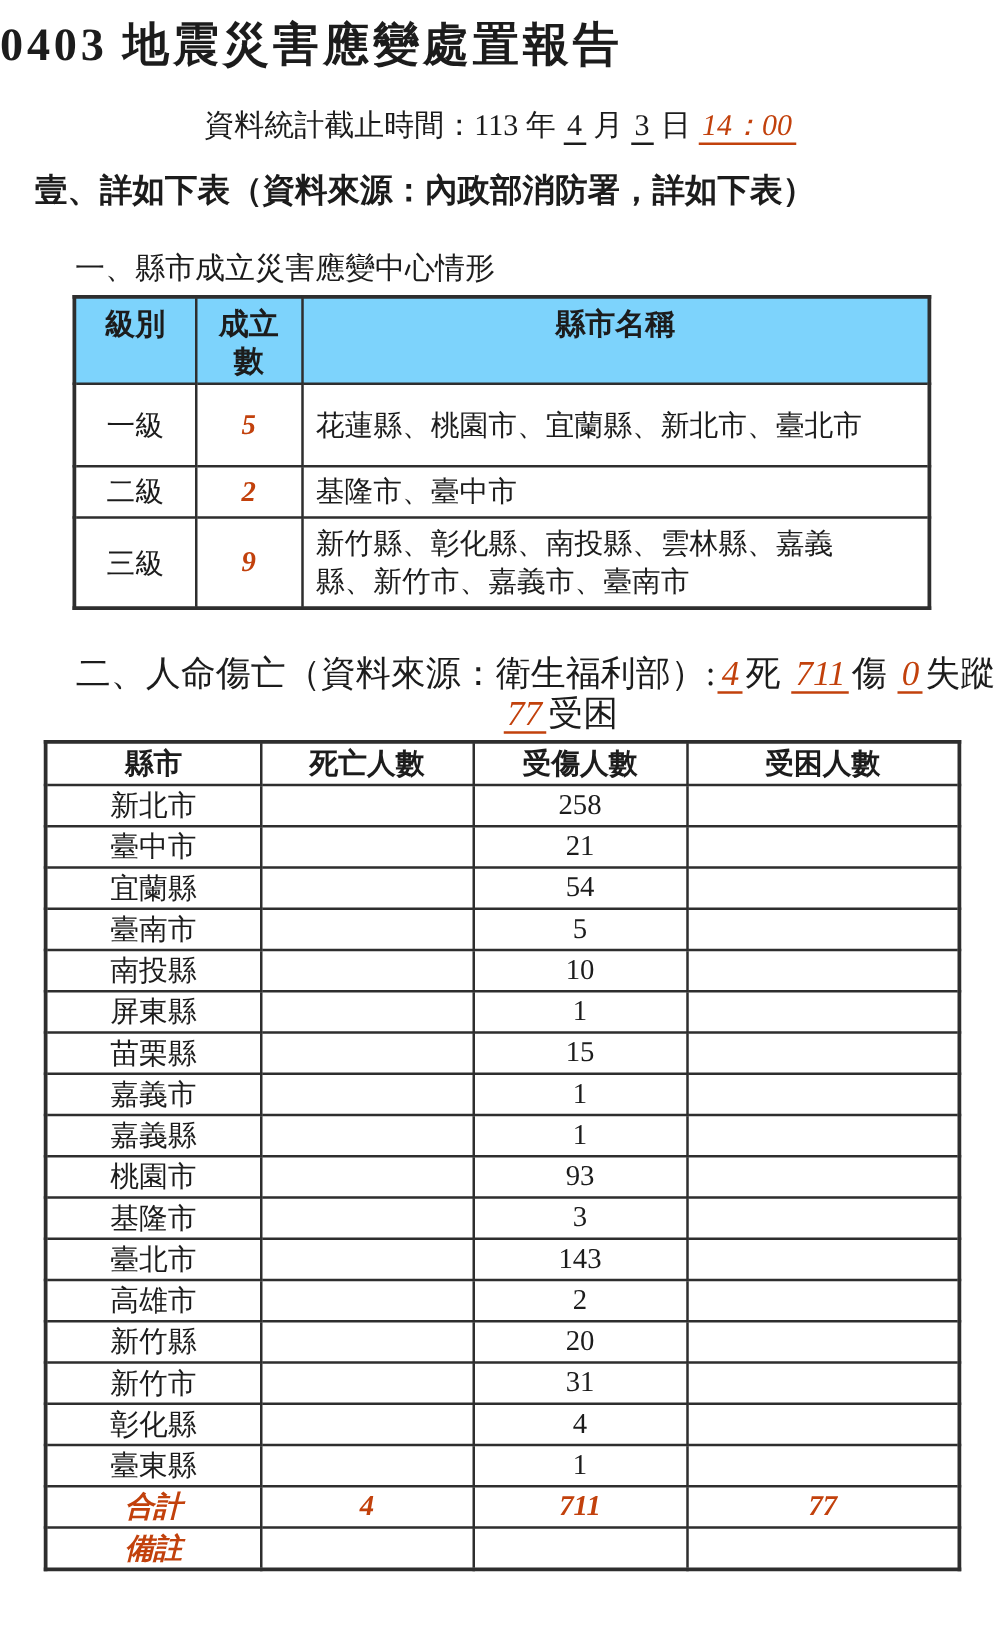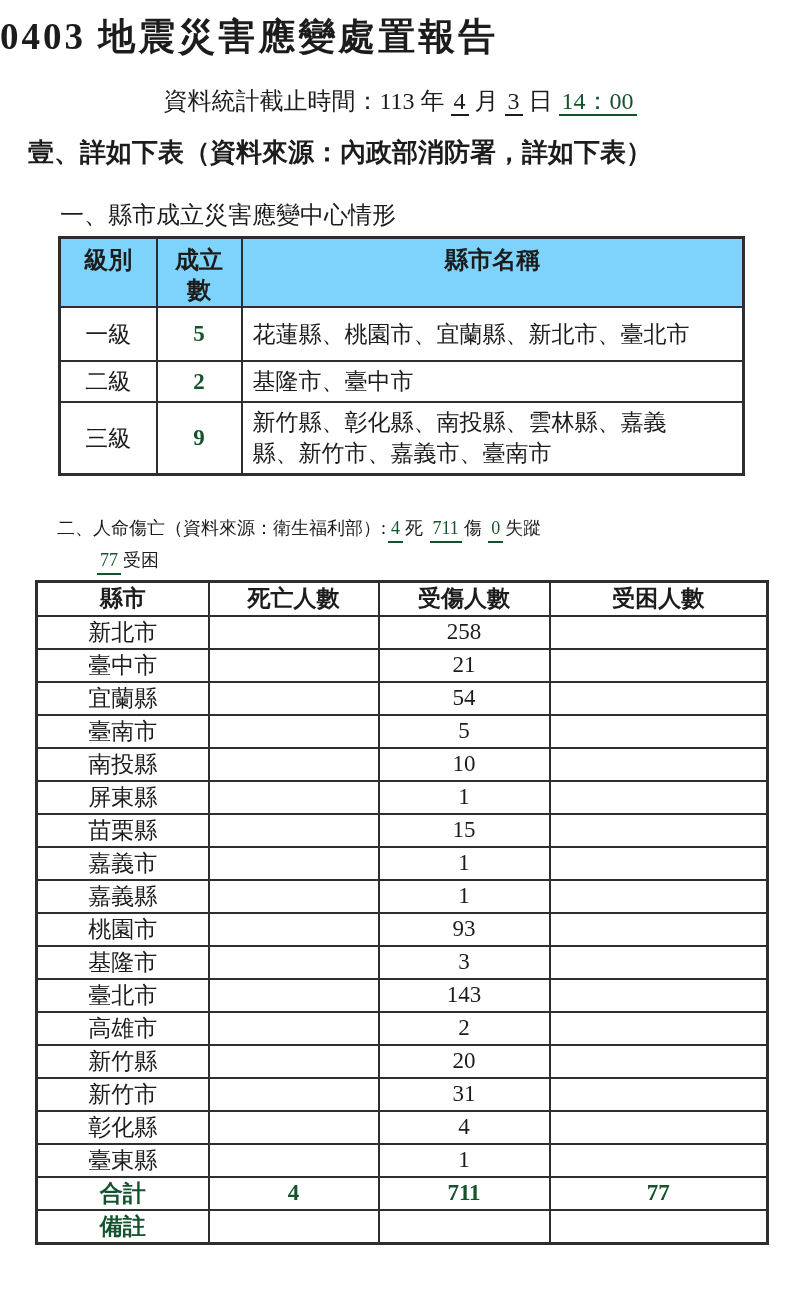--- a/index.html
+++ b/index.html
@@ -9,41 +9,41 @@
     color:#1c1c1c;box-sizing:border-box;padding-top:14px;
   }
   .title{
     margin:0;font-size:37px;font-weight:bold;
     letter-spacing:3px;line-height:46px;
   }
   .subtitle{
     margin:26px 0 0 0;text-align:center;font-size:24px;line-height:30px;
   }
   .u{border-bottom:2px solid currentColor;padding:0 3px;display:inline-block;line-height:26px;}
-  .red{color:#14532d;}
+  .red{color:#c2410c;font-style:italic;}
   .sec1-heading{
     margin:20px 0 0 28px;font-size:26px;font-weight:bold;line-height:34px;
   }
   .sub1-heading{
     margin:30px 0 0 60px;font-size:24px;font-weight:normal;line-height:30px;
   }
   table{border-collapse:collapse;table-layout:fixed;}
   .t1{margin:6px 0 0 58px;width:684px;border:3px solid #2e2e2e;}
   .t1 th,.t1 td{border:2px solid #2e2e2e;font-weight:normal;box-sizing:border-box;}
   .t1 thead th{
     background:#7dd3fc;font-size:24px;font-weight:bold;vertical-align:top;
     padding-top:6px;line-height:30px;height:64px;
   }
   .t1 .count-head{width:50px;margin:0 auto;}
   .t1 td{font-size:23px;text-align:center;vertical-align:middle;}
   .t1 td.names-cell{text-align:left;vertical-align:middle;padding:4px 8px 4px 10px;}
   .t1 .names-wrap{max-width:450px;line-height:31px;}
-  .t1 .r1{height:54px;} .t1 .r2{height:38px;} .t1 .r3{height:64px;}
+  .t1 .r1{height:66px;} .t1 .r2{height:38px;} .t1 .r3{height:64px;}
   .t1 .count-cell{font-weight:bold;}
-  .sec2-heading{margin:36px 0 0 57px;font-size:18px;line-height:32px;}
+  .sec2-heading{margin:36px 0 0 57px;font-size:28px;line-height:32px;text-align:center;}
   .sec2-line2{padding-left:38px;}
   .sec2-heading .u{margin:0 2px;}
   .t2{margin:4px 0 0 35px;width:731px;border:3px solid #2e2e2e;}
   .t2 th,.t2 td{
     border:2px solid #2e2e2e;font-size:23px;text-align:center;
     vertical-align:middle;box-sizing:border-box;height:33px;padding:0;
   }
   .t2 thead th{font-weight:bold;height:34px;}
   .t2 .total-row td,.t2 .note-row td{font-weight:bold;}
   col.c1{width:172px;} col.c2{width:170px;} col.c3{width:171px;} col.c4{width:218px;}

